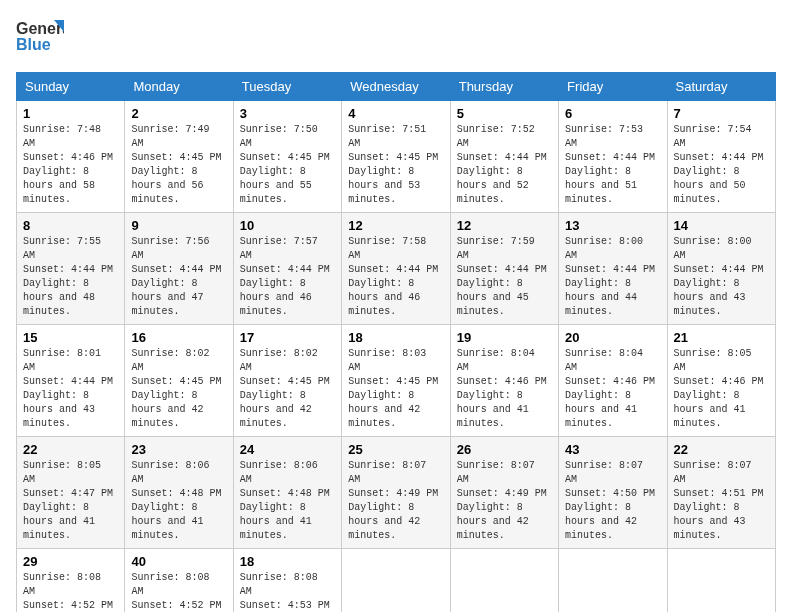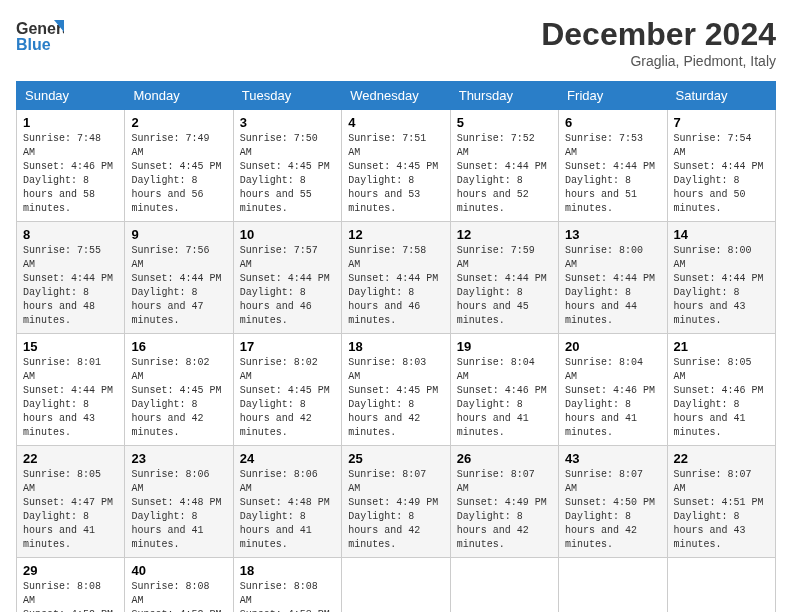--- a/index.html
+++ b/index.html
@@ -82,24 +82,20 @@
 <div class="header">
   <div class="logo">
     <div>
       <svg width="48" height="40" viewBox="0 0 48 40">
         <text x="0" y="18" font-size="16" font-weight="bold" fill="#333" font-family="Arial">General</text>
         <text x="0" y="34" font-size="16" font-weight="bold" fill="#2a7ec8" font-family="Arial">Blue</text>
         <polygon points="38,4 48,4 48,16" fill="#2a7ec8"></polygon>
       </svg>
     </div>
   </div>
-  <div class="title-block">
-    <div class="month-title">December 2024</div>
-    <div class="subtitle">Graglia, Piedmont, Italy</div>
-  </div>
 </div>
 
 <table class="calendar">
   <thead>
     <tr>
     <th>Sunday</th>
         <th>Monday</th>
         <th>Tuesday</th>
         <th>Wednesday</th>
         <th>Thursday</th>

